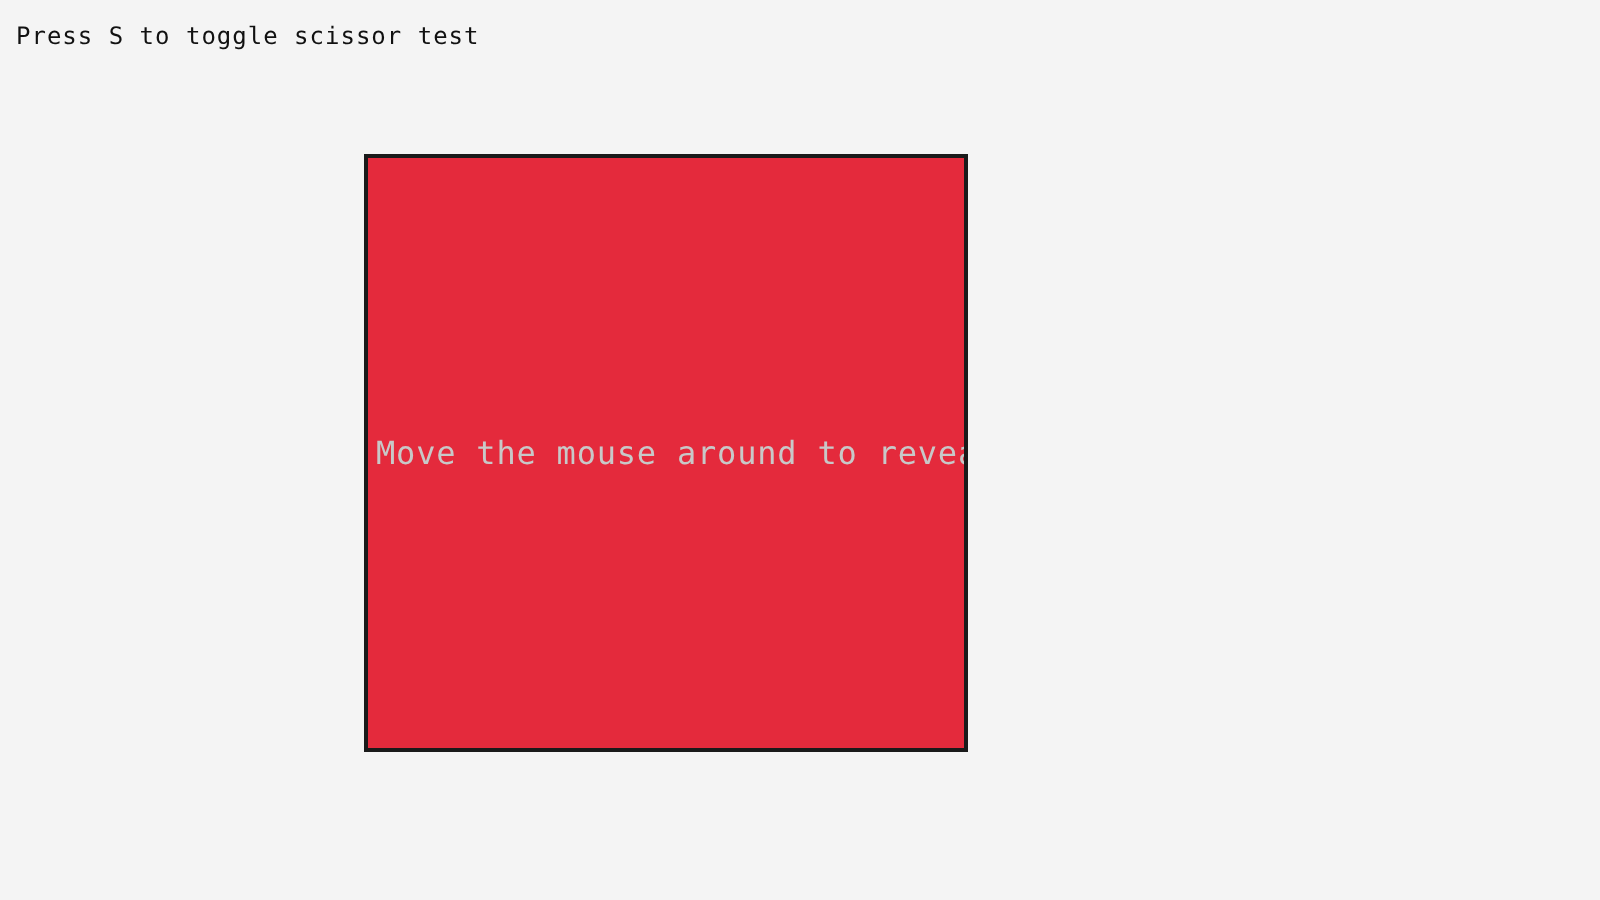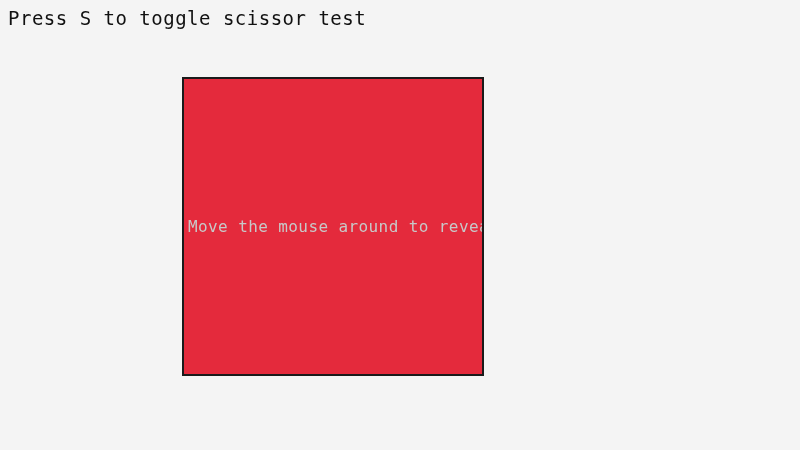--- a/index.html
+++ b/index.html
@@ -17,21 +17,21 @@
     position: relative;
     width: 800px;
     height: 450px;
     background: #f4f4f4;
   }
   #hint-text {
     position: absolute;
     left: 8px;
     top: 8px;
     font-family: "DejaVu Sans Mono", monospace;
-    font-size: 19px;
+    font-size: 12px;
     line-height: 20px;
     letter-spacing: 0.5px;
     color: #111111;
     white-space: nowrap;
     -webkit-font-smoothing: none;
     font-smooth: never;
   }
   #scissor-box {
     position: absolute;
     left: 182px;

